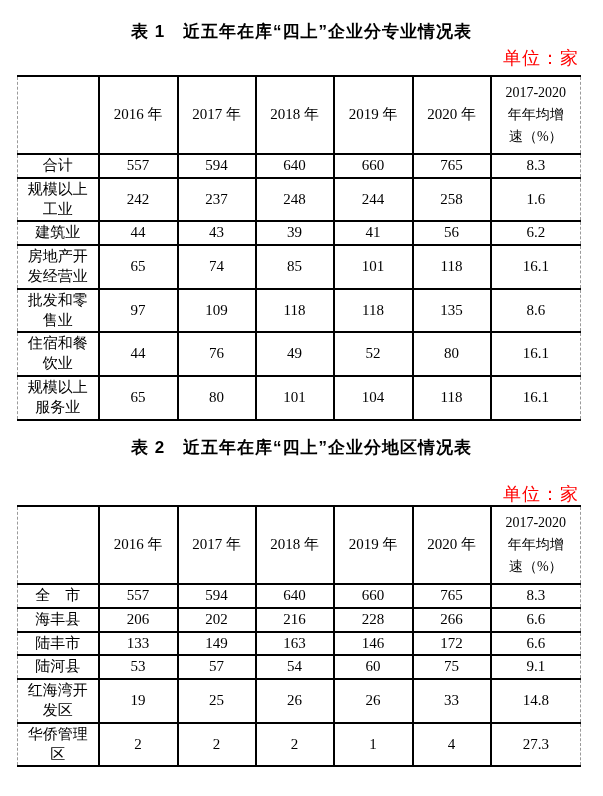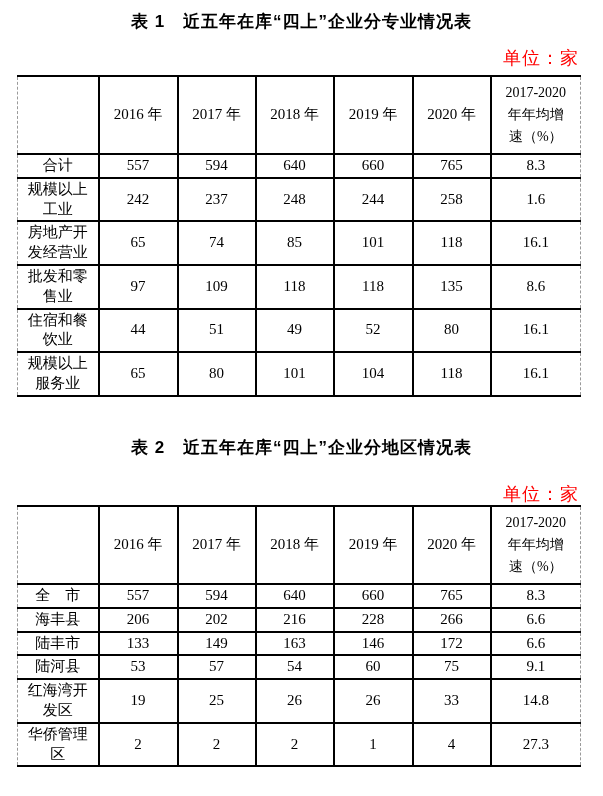--- a/index.html
+++ b/index.html
@@ -16,21 +16,21 @@
     position: absolute;
     left: 0;
     width: 603px;
     text-align: center;
     font-family: "Liberation Sans", "DejaVu Sans", sans-serif;
     font-weight: bold;
     font-size: 17px;
     letter-spacing: 1px;
     color: #000000;
   }
-  #t1-title { top: 10px; }
+  #t1-title { top: 20px; }
   #t2-title { top: 436px; }
   .unit-label {
     position: absolute;
     right: 24px;
     font-size: 18px;
     letter-spacing: 1px;
     color: #ff0000;
   }
   #t1-unit { top: 46px; }
   #t2-unit { top: 482px; }
@@ -104,20 +104,29 @@
         <tr class="double">
           <td>规模以上
 工业</td>
           <td>242</td>
           <td>237</td>
           <td>248</td>
           <td>244</td>
           <td>258</td>
           <td>1.6</td>
         </tr>
+        <tr class="single">
+          <td>建筑业</td>
+          <td>44</td>
+          <td>43</td>
+          <td>39</td>
+          <td>41</td>
+          <td>56</td>
+          <td>6.2</td>
+        </tr>
         <tr class="double">
           <td>房地产开
 发经营业</td>
           <td>65</td>
           <td>74</td>
           <td>85</td>
           <td>101</td>
           <td>118</td>
           <td>16.1</td>
         </tr>
@@ -128,21 +137,21 @@
           <td>109</td>
           <td>118</td>
           <td>118</td>
           <td>135</td>
           <td>8.6</td>
         </tr>
         <tr class="double">
           <td>住宿和餐
 饮业</td>
           <td>44</td>
-          <td>51</td>
+          <td>76</td>
           <td>49</td>
           <td>52</td>
           <td>80</td>
           <td>16.1</td>
         </tr>
         <tr class="double">
           <td>规模以上
 服务业</td>
           <td>65</td>
           <td>80</td>

